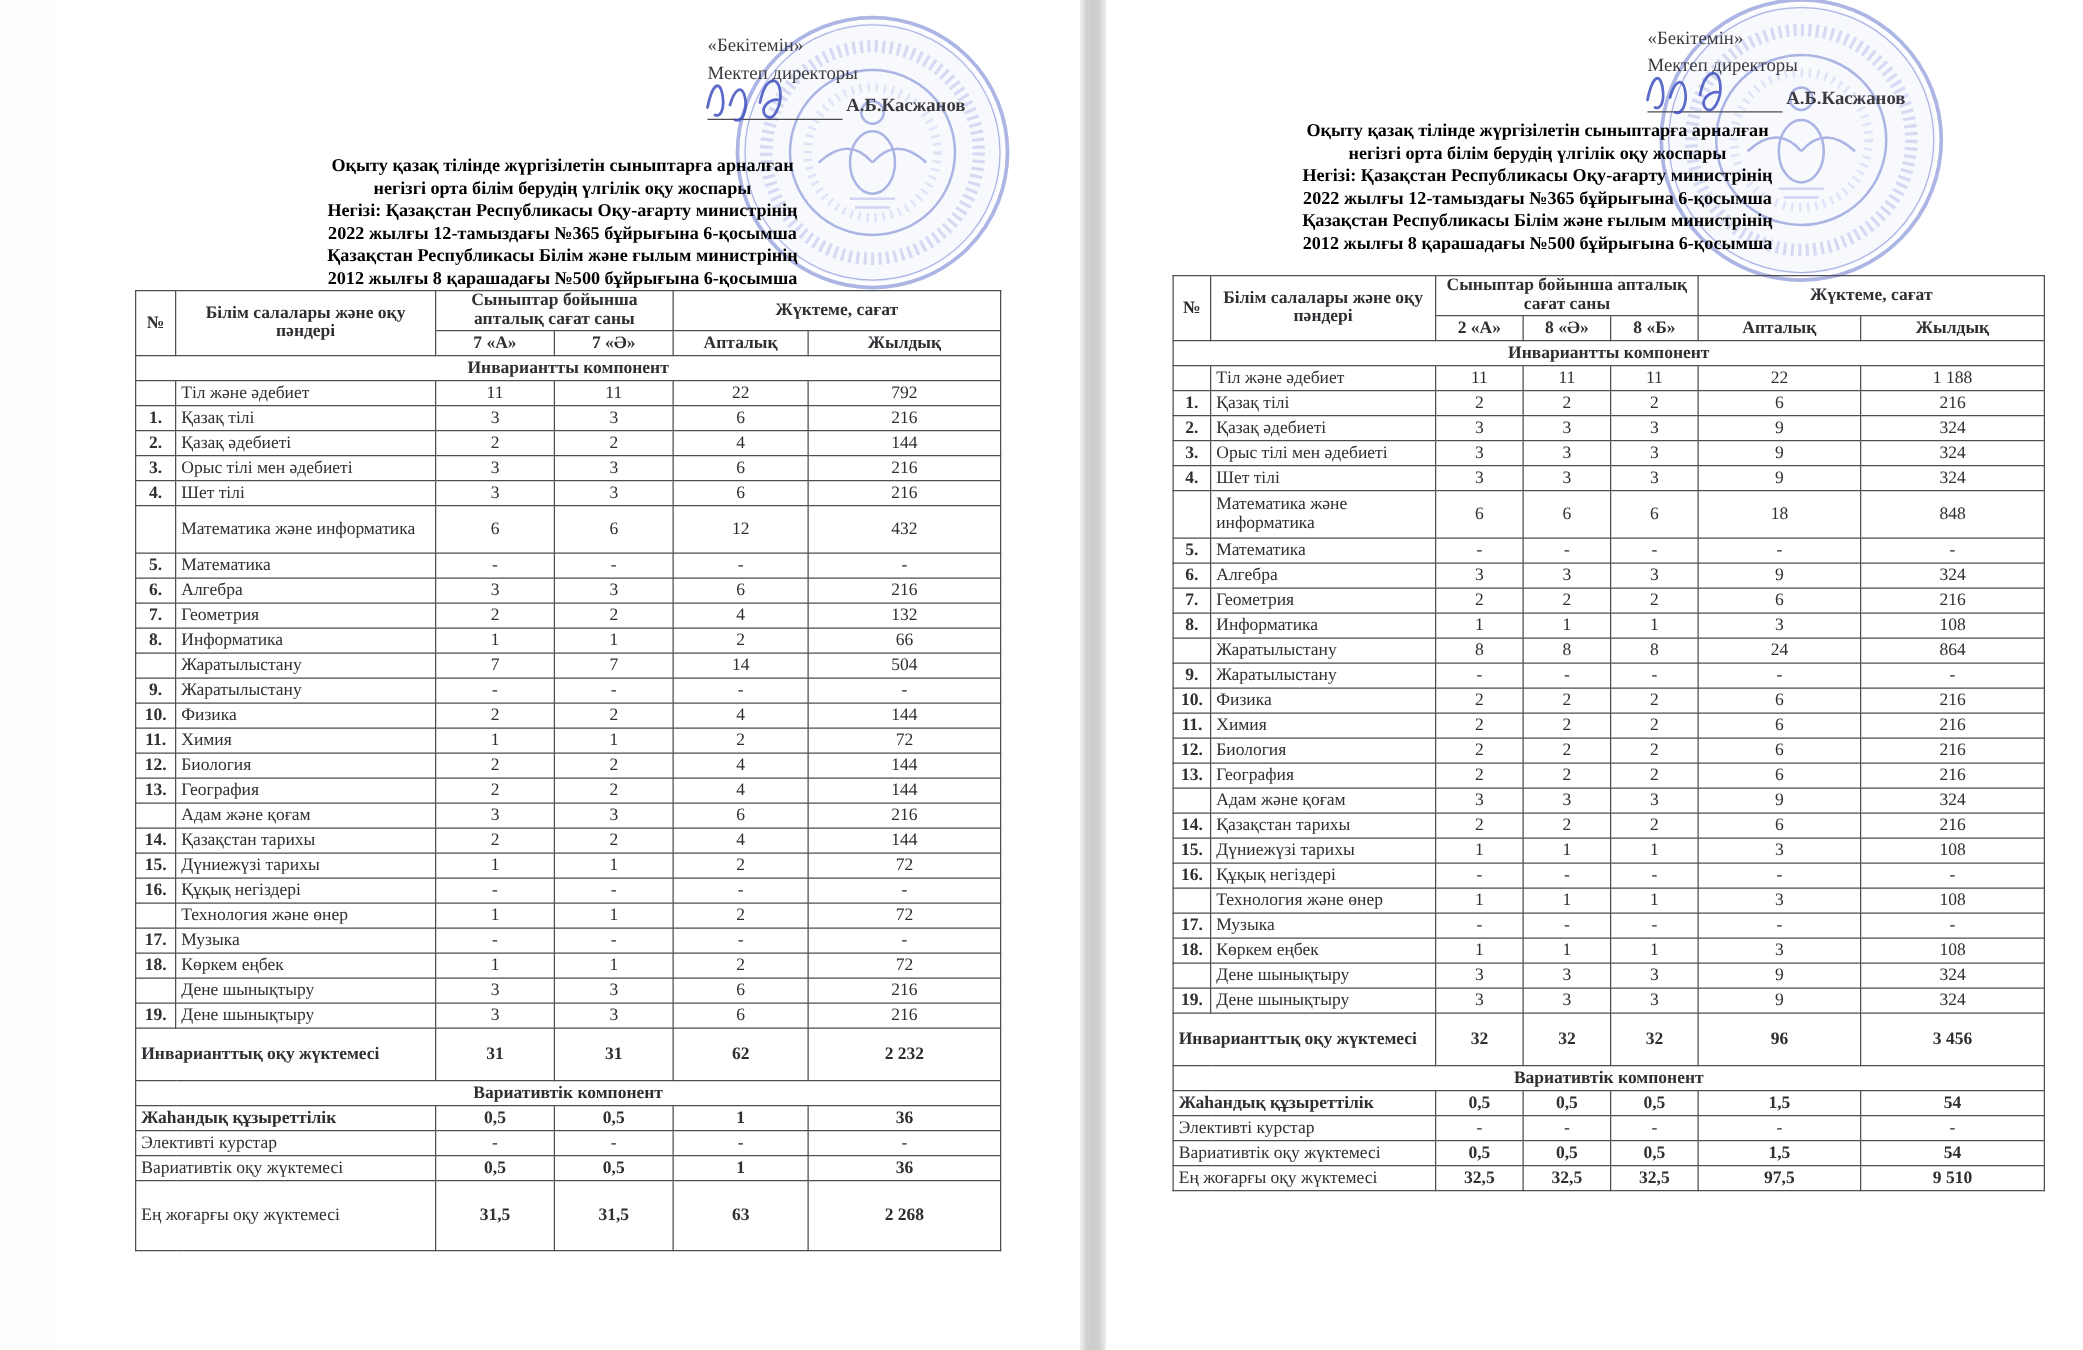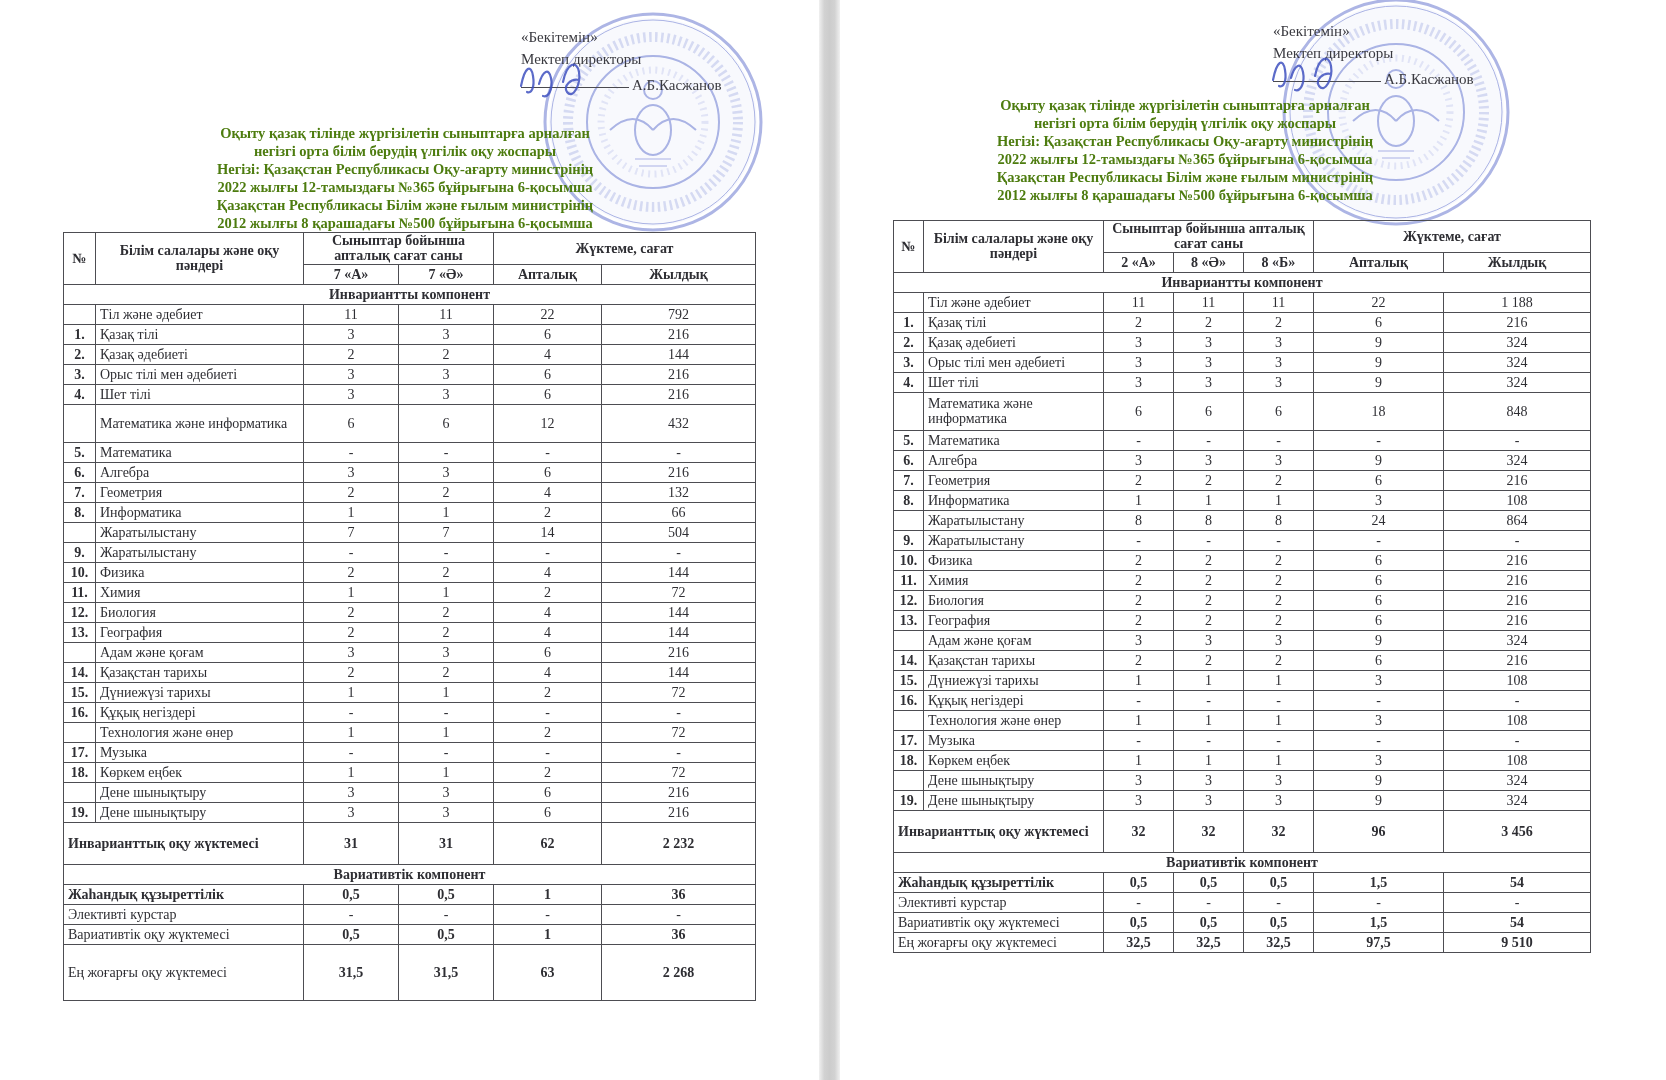--- a/index.html
+++ b/index.html
@@ -1,32 +1,32 @@
 <!DOCTYPE html>
 <html><head>
 <meta charset="utf-8">
 <style>
   * { margin:0; padding:0; box-sizing:border-box; }
   html,body { width:1666px; height:1080px; overflow:hidden; background:#fdfdfd; }
   body { font-family:"Liberation Serif","DejaVu Serif",serif; color:#2e2e33; }
-  .canvas { position:relative; width:1388px; height:1080px; background:#ffffff; }
+  .canvas { position:relative; width:1388px; height:1080px; background:#ffffff;margin-left:45px; }
   .divider { position:absolute; top:0; left:819px; width:21px; height:1080px;
              background:linear-gradient(90deg,#f0f0f0 0%,#d2d2d2 25%,#cccccc 50%,#d2d2d2 75%,#f0f0f0 100%); }
   .page { position:absolute; top:0; height:1080px; background:#ffffff; }
   .page-l { left:0; width:819px; }
   .page-r { left:840px; width:826px; }
 
   .approval { position:absolute; font-size:15px; line-height:22px; color:#3a3a40; z-index:3; }
-  .sig-wrap { position:relative; display:flex; margin-top:4px; }
+  .sig-wrap { position:relative; display:flex; align-items:flex-end; margin-top:4px;font-weight:bold; }
   .sig-rule { display:inline-block; width:108px; border-bottom:1.4px solid #4a4a50; height:14px; margin-right:3px; }
   .sig-svg  { position:absolute; left:-8px; top:-26px; }
 
   .stamp { position:absolute; z-index:2; opacity:0.85; }
 
-  .title-block { position:absolute; text-align:center; font-weight:bold; font-size:14.5px; line-height:18px; color:#4d7c0f; z-index:4; }
+  .title-block { position:absolute; text-align:center; font-weight:bold; font-size:14.5px; line-height:18px; color:#000000; z-index:4; }
 
   .table-host { position:absolute; z-index:4; }
   table.ct { border-collapse:collapse; table-layout:fixed; background:rgba(255,255,255,0.0); }
   table.ct th, table.ct td { border:1px solid #4d4d52; font-size:14px; padding:0 4px; height:20px; line-height:1.1; overflow:hidden; }
   table.ct th { font-weight:bold; text-align:center; vertical-align:middle; }
   table.ct td { vertical-align:middle; }
   td.c { text-align:center; }
   td.l { text-align:left; }
   td.b, th.b { font-weight:bold; }
   tr.section td { font-weight:bold; text-align:center; height:20px; }

